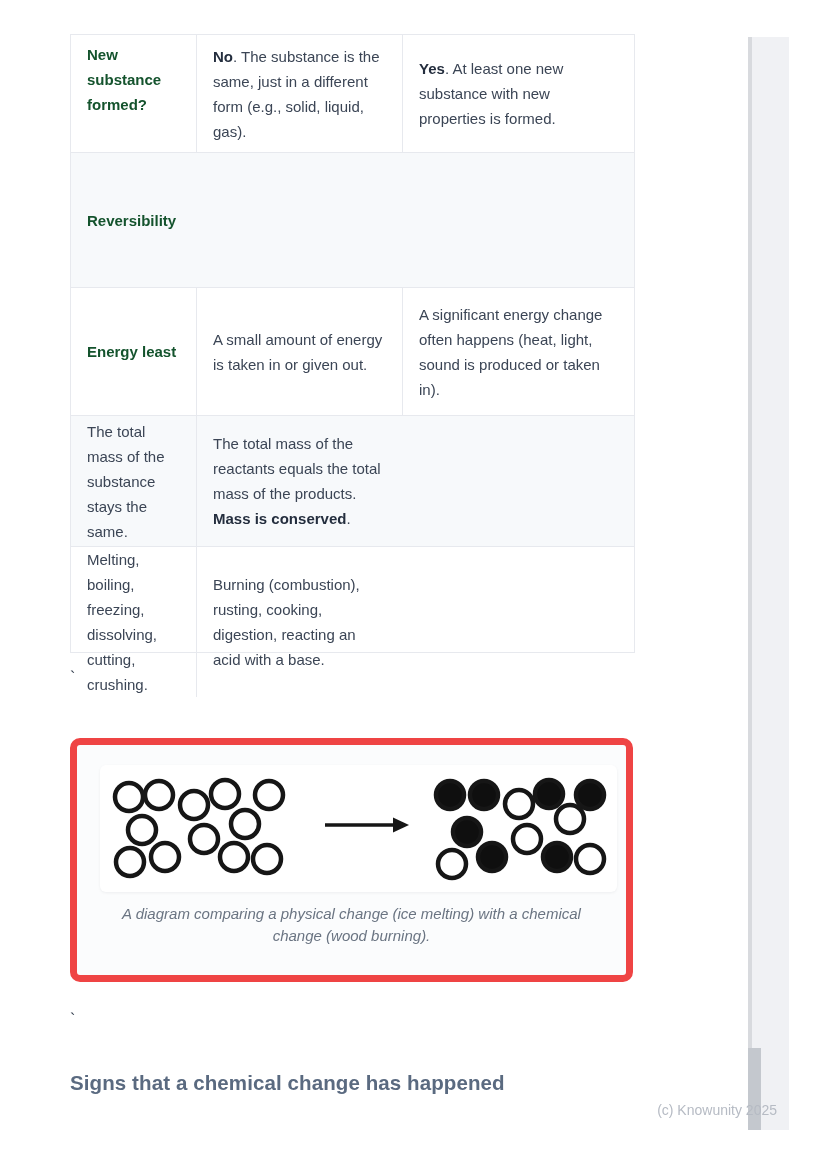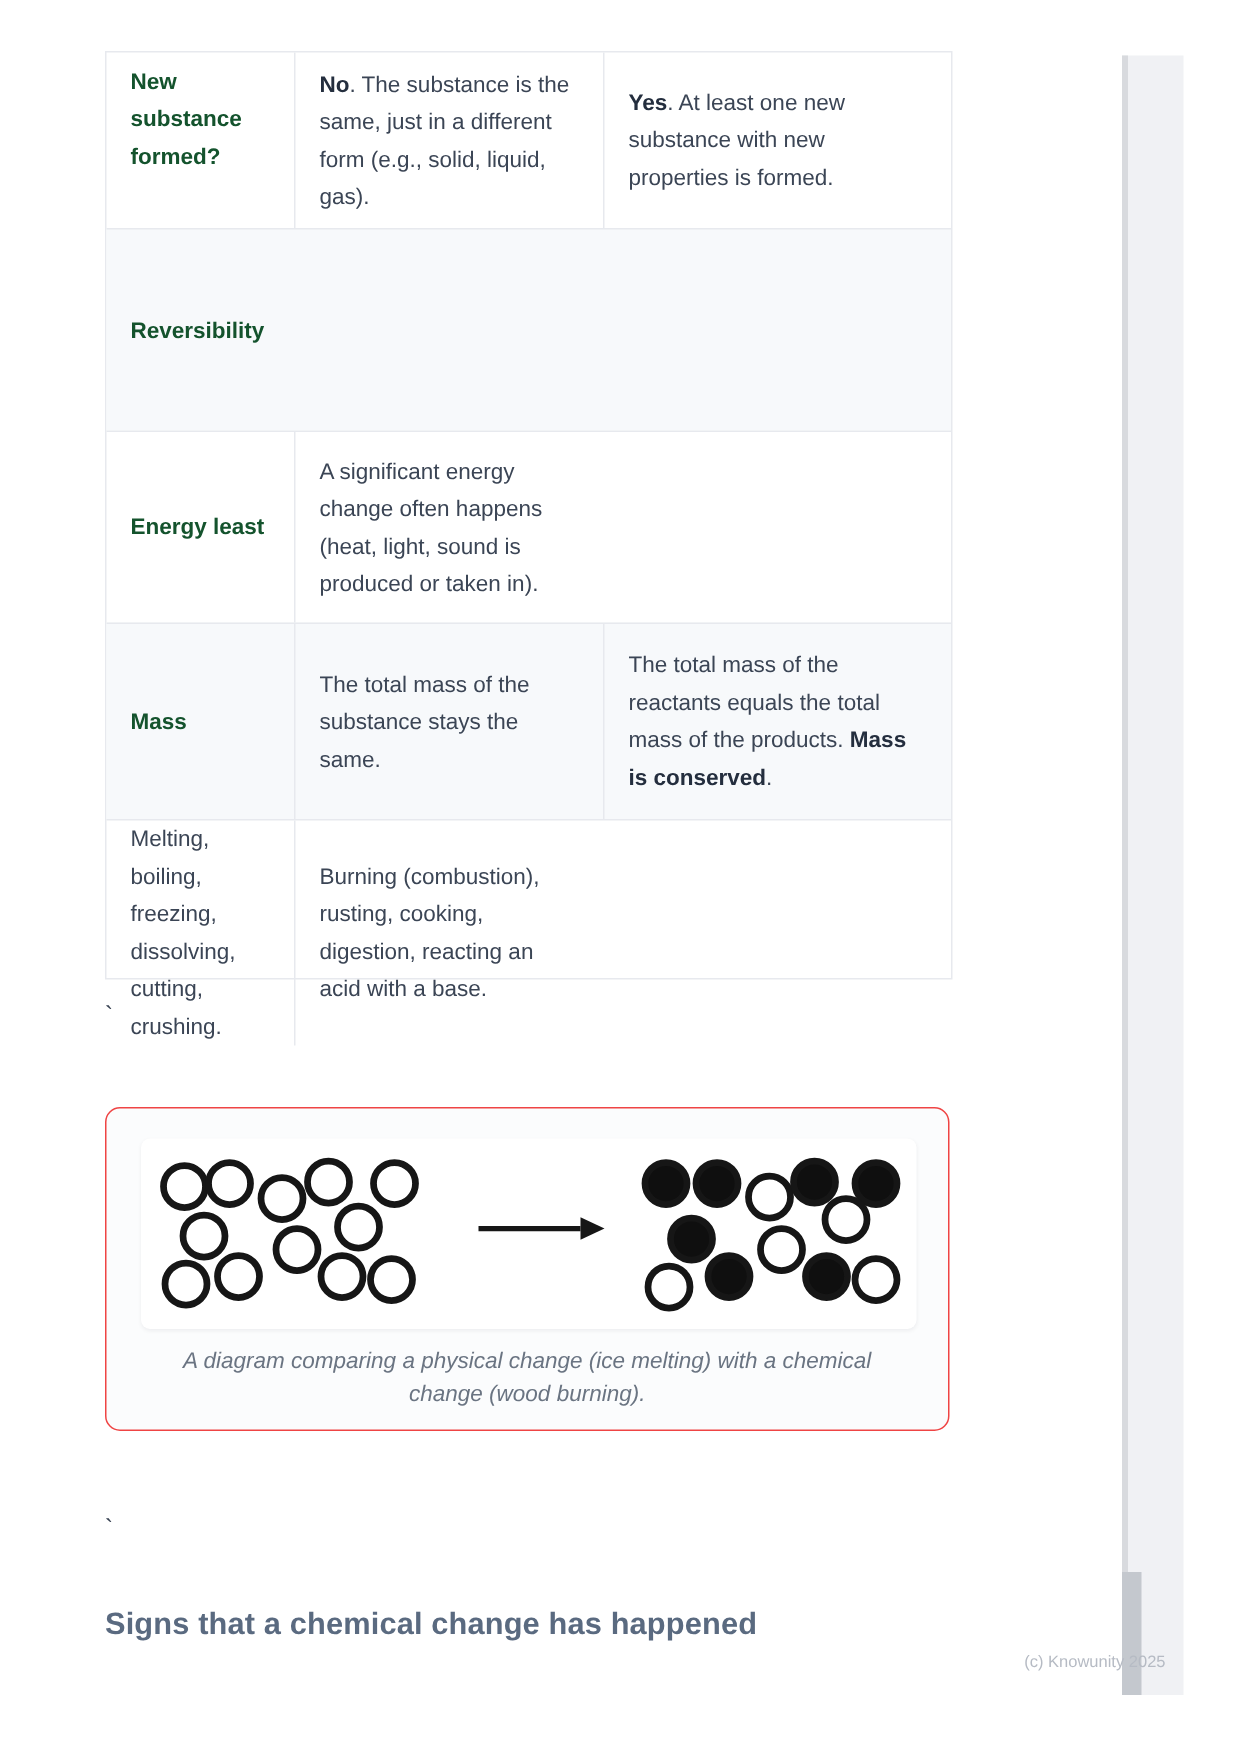--- a/index.html
+++ b/index.html
@@ -28,22 +28,22 @@
   .cell + .cell{border-left:1px solid #e7e9ee;}
   .cell b{color:#242e3e;font-weight:700;}
   .label-cell{font-weight:700;color:#14532d;}
   .row.first .label-cell{justify-content:flex-start;padding-top:7px;}
   
   .tick{position:absolute;left:70px;font-size:16px;color:#374151;line-height:16px;}
   .tick1{top:670px;}
   .tick2{top:1012px;}
   
   .card{
-    position:absolute;left:70px;top:738px;width:563px;height:216px;margin:0;
-    box-sizing:border-box;border:1px solid #ef4444;border-radius:10px;background:#fbfcfd;
+    position:absolute;left:70px;top:738px;width:563px;height:244px;margin:0;
+    box-sizing:border-box;border:7px solid #ef4444;border-radius:10px;background:#fbfcfd;
   }
   .panel{
     position:absolute;left:23px;top:20px;width:517px;height:127px;
     background:#ffffff;border-radius:6px;box-shadow:0 1px 3px rgba(15,23,42,.06);
   }
   .panel svg{display:block;}
   figcaption{
     position:absolute;left:0;right:0;top:158px;text-align:center;
   }
   .caption-text{
@@ -59,21 +59,21 @@
   .scroll-track{
     position:absolute;left:748px;top:37px;width:41px;height:1093px;
     background:#f0f1f4;border-left:4px solid #d8dade;box-sizing:border-box;
   }
   .scroll-thumb{
     position:absolute;left:-4px;top:1011px;width:13px;height:82px;background:#c4c8ce;
   }
   
   .watermark{
     position:absolute;top:1102px;left:0;width:777px;text-align:right;
-    font-size:11px;color:#b6bbc4;z-index:5;
+    font-size:14px;color:#b6bbc4;z-index:5;
   }
 </style>
 </head>
 <body>
 
 <div>
 
   <div class="table" id="cmp-table">
       <div class="row first">
         <div class="cell label-cell">
@@ -89,27 +89,27 @@
       <div class="row">
         <div class="cell label-cell">
           <div>Reversibility</div>
         </div>
       </div>
       <div class="row">
         <div class="cell label-cell">
           <div>Energy least</div>
         </div>
         <div class="cell">
+          <div><span>A small amount of energy is taken in or given out.</span></div>
+        </div>
+        <div class="cell">
           <div><span>A significant energy change often happens (heat, light, sound is produced or taken in).</span></div>
         </div>
       </div>
       <div class="row">
-        <div class="cell label-cell">
-          <div>Mass</div>
-        </div>
         <div class="cell">
           <div><span>The total mass of the substance stays the same.</span></div>
         </div>
         <div class="cell">
           <div><span>The total mass of the reactants equals the total mass of the products. </span><b>Mass is conserved</b><span>.</span></div>
         </div>
       </div>
       <div class="row">
         <div class="cell">
           <div><span>Melting, boiling, freezing, dissolving, cutting, crushing.</span></div>

